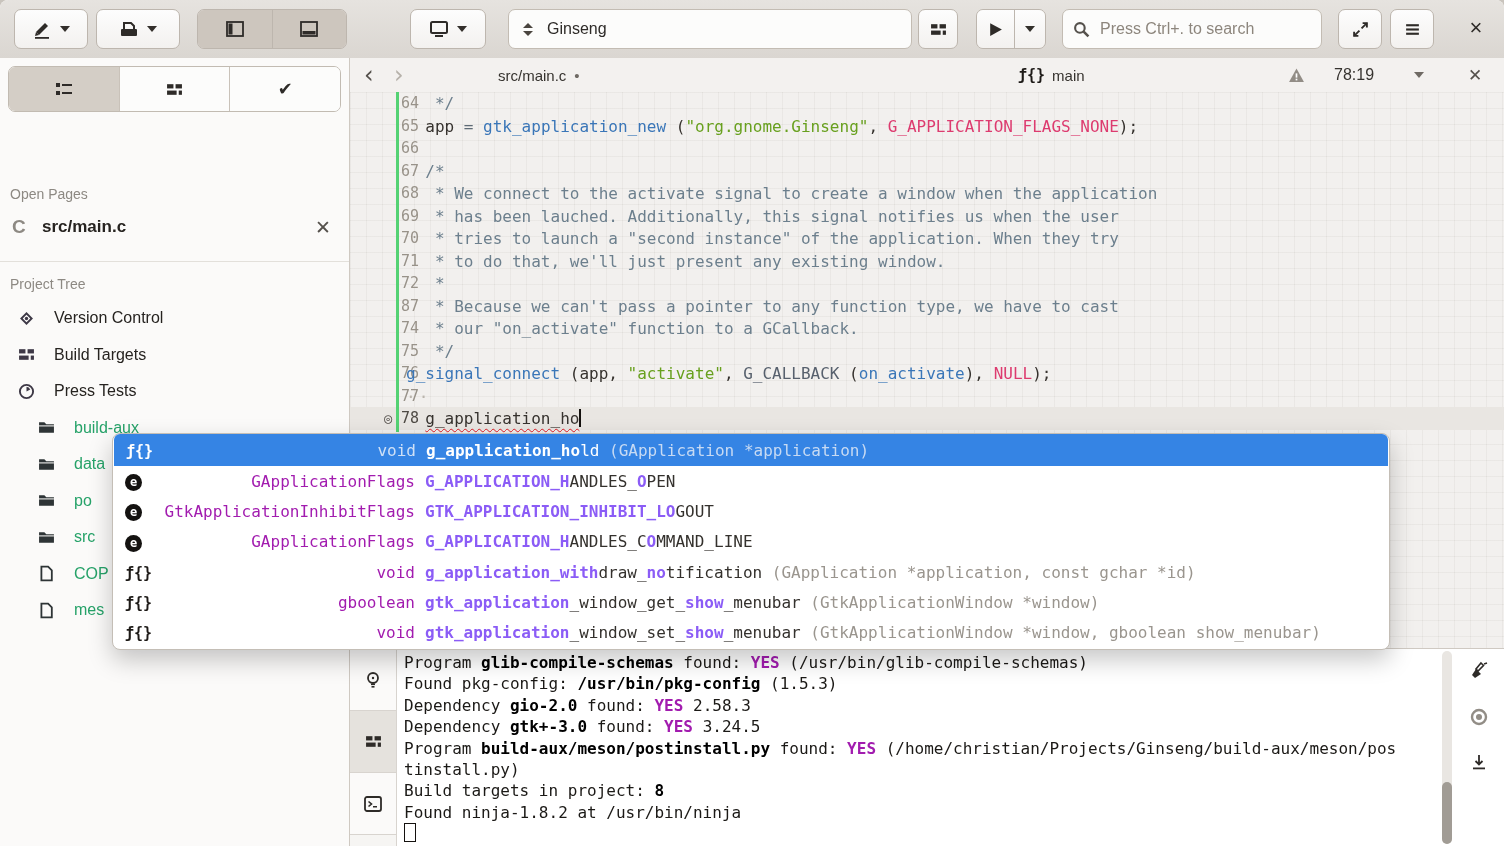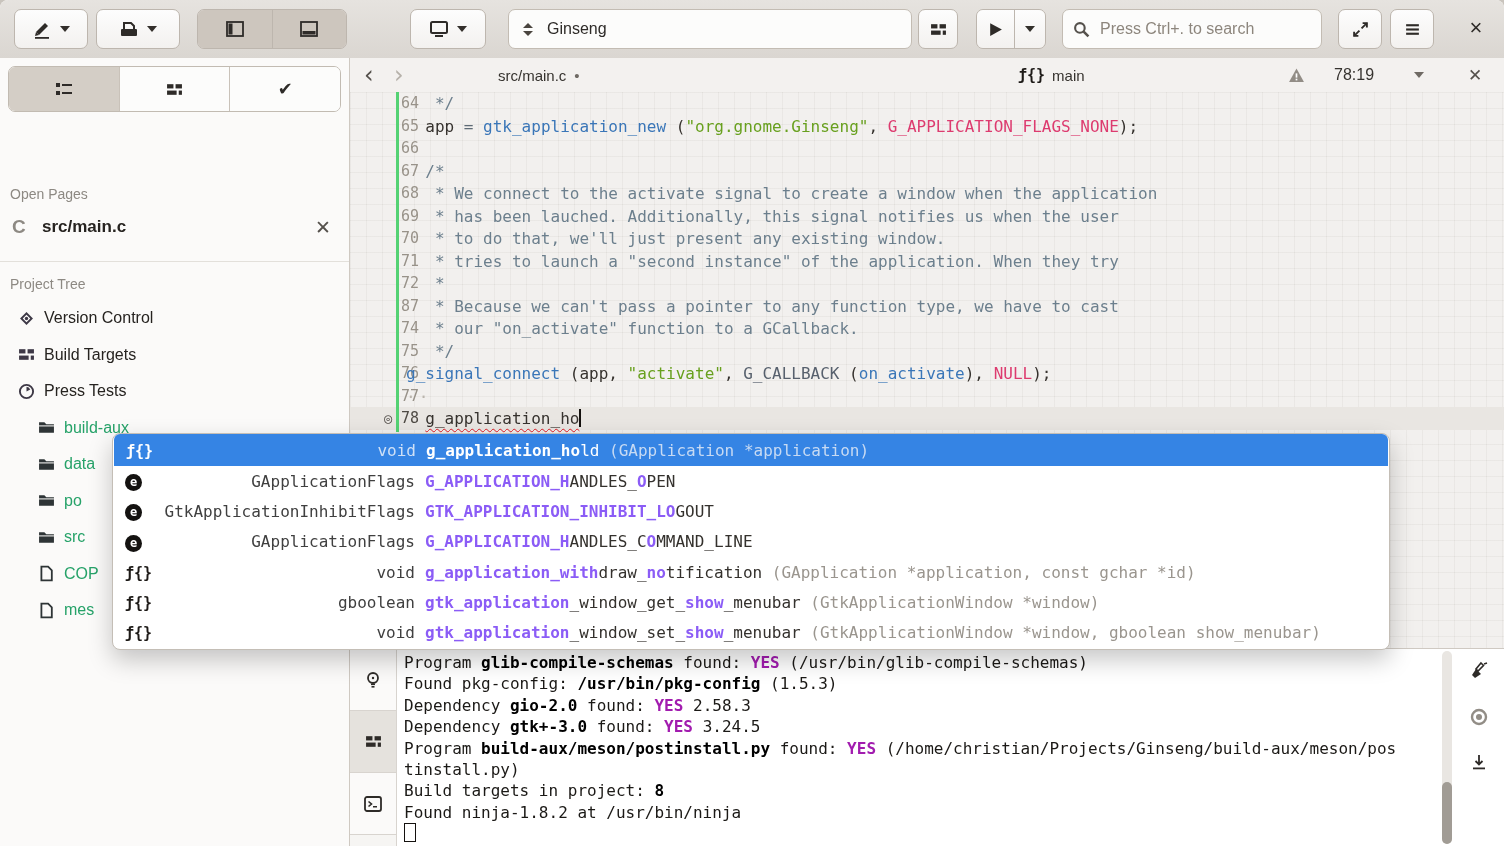--- a/index.html
+++ b/index.html
@@ -32,21 +32,21 @@
   .section-label{position:absolute;left:10px;font-size:14px;color:#8d8983;}
   .openpage-row{position:absolute;left:0;right:0;top:150px;height:38px;display:flex;align-items:center;}
   .lang-c{width:22px;margin-left:12px;font-size:19px;font-weight:bold;color:#8d8983;font-family:"Liberation Sans",sans-serif;}
   .openpage-name{margin-left:8px;font-size:17px;font-weight:bold;color:#262320;}
   .openpage-close{position:absolute;right:18px;font-size:19px;color:#55514c;cursor:pointer;}
   .side-divider{position:absolute;left:0;right:0;top:203px;height:1px;background:#e3e0db;}
   .tree{position:absolute;left:0;right:0;top:242px;}
   .tree-row{height:36.5px;display:flex;align-items:center;font-size:16px;color:#262320;}
   .tree-row .ticon{width:17px;margin-left:18px;display:flex;align-items:center;justify-content:center;}
   .tree-row.indent .ticon{margin-left:38px;}
-  .tree-row .tlabel{margin-left:9px;}
+  .tree-row .tlabel{margin-left:19px;}
   .tree-row .tlabel.green{color:#26a269;}
   
   .editor-header{position:absolute;left:350px;top:58px;right:0;height:34px;background:#f3f1ef;border-bottom:1px solid #dbd7d2;}
   .eh-item{position:absolute;top:0;height:34px;display:flex;align-items:center;font-size:15px;color:#36332f;}
   .chev{font-size:24px;line-height:30px;color:#55514c;font-family:"DejaVu Sans",sans-serif;}
   .chev.dim{color:#b6b1aa;}
   .code-area{position:absolute;left:350px;top:92px;right:0;height:556px;background:#f2f0ee;overflow:hidden;
      background-image:linear-gradient(to right,rgba(90,80,70,0.055) 1px,transparent 1px),linear-gradient(to bottom,rgba(90,80,70,0.055) 1px,transparent 1px);
      background-size:16px 16px;}
   .cur-line-band{position:absolute;left:0;right:0;top:315px;height:23px;background:#e9e6e2;}
@@ -62,21 +62,21 @@
   .err{color:#36322e;text-decoration:underline;text-decoration-style:wavy;text-decoration-color:#e01b24;text-decoration-thickness:1px;text-underline-offset:4px;}
   .cursor-bar{display:inline-block;width:2px;height:18px;background:#14110e;vertical-align:-3px;}
   
   .completion{position:absolute;left:112px;top:433px;width:1278px;height:217px;background:#fff;border:1px solid #c4beb6;border-radius:8px;box-shadow:0 10px 24px rgba(0,0,0,0.22);z-index:50;box-sizing:border-box;padding-top:2px;}
   .comp-row{height:30.3px;display:flex;align-items:center;font:16px "DejaVu Sans Mono",monospace;color:#34312d;position:relative;}
   .comp-row.selected{background:#3584e4;color:#fff;border-radius:6px 6px 0 0;margin:-2px 1px 0 1px;height:32px;}
   .comp-row .cicon{position:absolute;left:12px;width:26px;text-align:left;}
   .fn-glyph{font:bold 15px "DejaVu Sans Mono",monospace;color:#1d1a17;}
   .comp-row.selected .fn-glyph{color:#fff;}
   .enum-glyph{display:inline-block;width:17px;height:17px;border-radius:50%;background:#141210;color:#fff;font:bold 12px/17px "DejaVu Sans Mono",monospace;text-align:center;}
-  .comp-type{position:absolute;left:40px;width:262px;text-align:right;color:#404040;}
+  .comp-type{position:absolute;left:40px;width:262px;text-align:right;color:#a21caf;}
   .comp-row.selected .comp-type{color:#cfe0f6;}
   .comp-name{position:absolute;left:312px;white-space:pre;font-weight:500;}
   .comp-name b{font-weight:bold;color:#8b5cf6;}
   .comp-row.selected .comp-name b{color:#fff;}
   .comp-params{color:#9a958e;font-weight:normal;}
   .comp-row.selected .comp-params{color:#c7daf3;}
   
   .bottom-panel{position:absolute;left:350px;top:648px;right:0;bottom:0;background:#fff;border-top:1px solid #cfc9c2;box-sizing:border-box;}
   .panel-tabs{position:absolute;left:0;top:0;width:46px;bottom:0;border-right:1px solid #d8d4cf;background:#f6f5f3;}
   .ptab{height:61px;display:flex;align-items:center;justify-content:center;border-bottom:1px solid #d8d4cf;background:#fbfaf9;}
@@ -377,22 +377,22 @@
         <div class="gl">77</div>
         <div class="gl cur"><span class="mark">◎</span>78</div>
       </div>
     <div class="code-lines" id="code-lines">
         <div class="code-line"><span class="cm">   */</span></div>
         <div class="code-line"><span class="pl">  app </span><span class="op">=</span><span class="pl"> </span><span class="fn">gtk_application_new</span><span class="pl"> (</span><span class="str">"org.gnome.Ginseng"</span><span class="pl">, </span><span class="ct">G_APPLICATION_FLAGS_NONE</span><span class="pl">);</span></div>
         <div class="code-line"></div>
         <div class="code-line"><span class="cm">  /*</span></div>
         <div class="code-line"><span class="cm">   * We connect to the activate signal to create a window when the application</span></div>
         <div class="code-line"><span class="cm">   * has been lauched. Additionally, this signal notifies us when the user</span></div>
+        <div class="code-line"><span class="cm">   * tries to launch a "second instance" of the application. When they try</span></div>
         <div class="code-line"><span class="cm">   * to do that, we'll just present any existing window.</span></div>
-        <div class="code-line"><span class="cm">   * tries to launch a "second instance" of the application. When they try</span></div>
         <div class="code-line"><span class="cm">   *</span></div>
         <div class="code-line"><span class="cm">   * Because we can't pass a pointer to any function type, we have to cast</span></div>
         <div class="code-line"><span class="cm">   * our "on_activate" function to a GCallback.</span></div>
         <div class="code-line"><span class="cm">   */</span></div>
         <div class="code-line"><span class="fn">g_signal_connect</span><span class="pl"> (app, </span><span class="str">"activate"</span><span class="pl">, </span><span class="mc">G_CALLBACK</span><span class="pl"> (</span><span class="fn">on_activate</span><span class="pl">), </span><span class="ct">NULL</span><span class="pl">);</span></div>
         <div class="code-line"><span class="ws">··</span></div>
         <div class="code-line"><span class="pl">  </span><span class="err">g_application_ho</span><span class="cursor-bar"></span></div>
       </div>
   </div>
 

